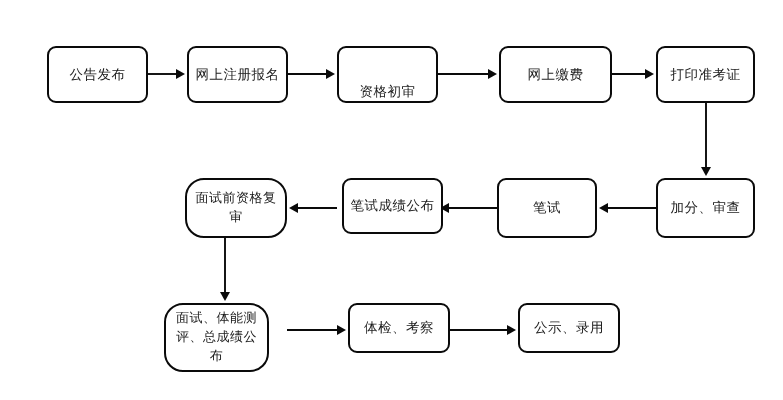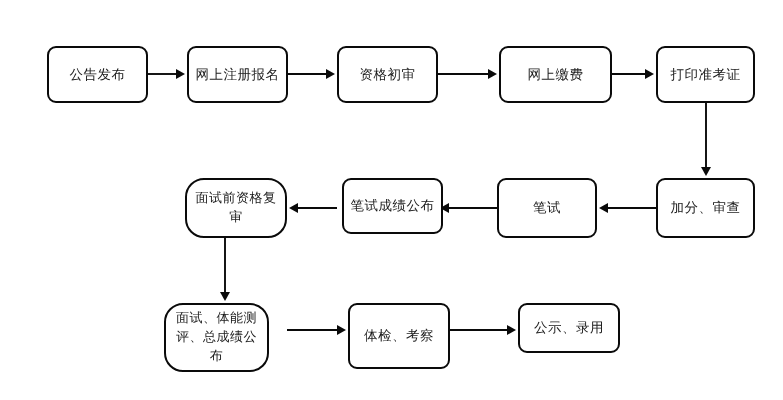--- a/index.html
+++ b/index.html
@@ -105,21 +105,21 @@
         <polygon points="516,330 507,325 507,335" fill="#0a0a0a"></polygon>
       </g>
     </svg>
   <div id="nodes-layer">
       <div class="node" style="left: 47px; top: 46px; width: 101px; height: 57px; border-color: rgb(10, 10, 10);">
         <span class="node-label">公告发布</span>
       </div>
       <div class="node" style="left: 187px; top: 46px; width: 101px; height: 57px; border-color: rgb(10, 10, 10);">
         <span class="node-label">网上注册报名</span>
       </div>
-      <div class="node" style="left: 337px; top: 46px; width: 101px; height: 57px; border-color: rgb(10, 10, 10);">
+      <div class="node" style="left: 337px; top: 46px; width: 101px; height: 57px; border-color: rgb(10, 10, 10); align-items: flex-end;">
         <span class="node-label">资格初审</span>
       </div>
       <div class="node" style="left: 499px; top: 46px; width: 113px; height: 57px; border-color: rgb(10, 10, 10); justify-content: flex-end;">
         <span class="node-label">网上缴费</span>
       </div>
       <div class="node" style="left: 656px; top: 46px; width: 99px; height: 57px; border-color: rgb(10, 10, 10);">
         <span class="node-label">打印准考证</span>
       </div>
       <div class="node" style="left: 656px; top: 178px; width: 99px; height: 60px; border-color: rgb(10, 10, 10); justify-content: center;">
         <span class="node-label">加分、审查</span>
@@ -132,20 +132,20 @@
       </div>
       <div class="node multiline" style="left: 185px; top: 178px; width: 102px; height: 60px; border-color: rgb(10, 10, 10);">
         <span class="node-label">面试前资格复
 审</span>
       </div>
       <div class="node multiline" style="left: 164px; top: 303px; width: 105px; height: 69px; border-color: rgb(10, 10, 10);">
         <span class="node-label">面试、体能测
 评、总成绩公
 布</span>
       </div>
-      <div class="node" style="left: 348px; top: 303px; width: 102px; height: 66px; border-color: rgb(10, 10, 10); font-family: Liberation Serif, serif;">
+      <div class="node" style="left: 348px; top: 303px; width: 102px; height: 50px; border-color: rgb(10, 10, 10); font-family: Liberation Serif, serif;">
         <span class="node-label">体检、考察</span>
       </div>
       <div class="node" style="left: 518px; top: 303px; width: 102px; height: 50px; border-color: rgb(10, 10, 10);">
         <span class="node-label">公示、录用</span>
       </div>
     </div>
 </div>
 
 </body></html>

